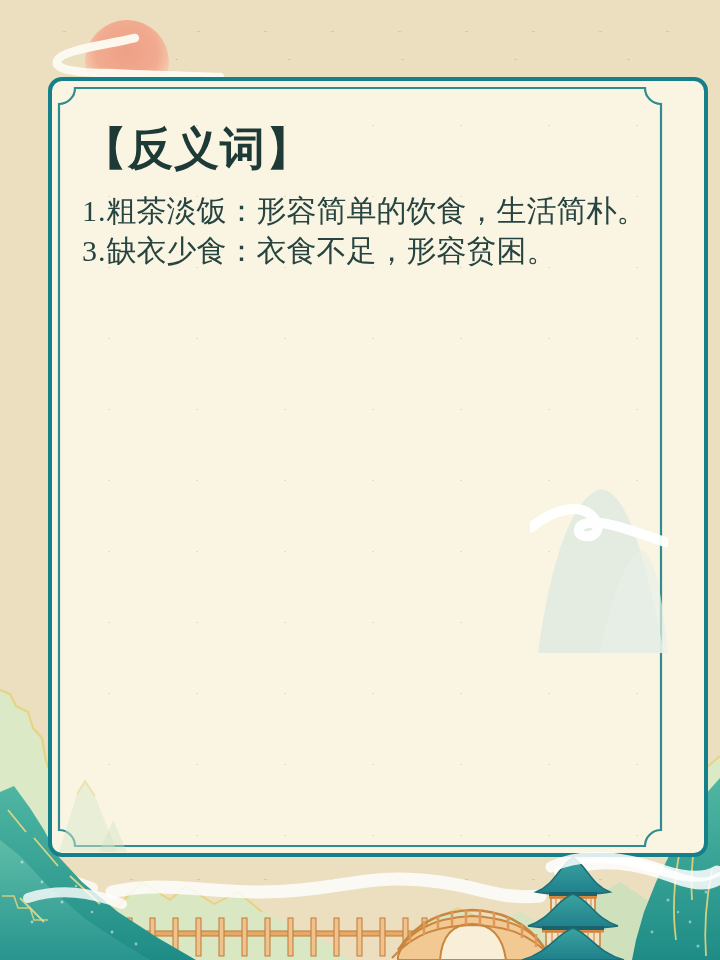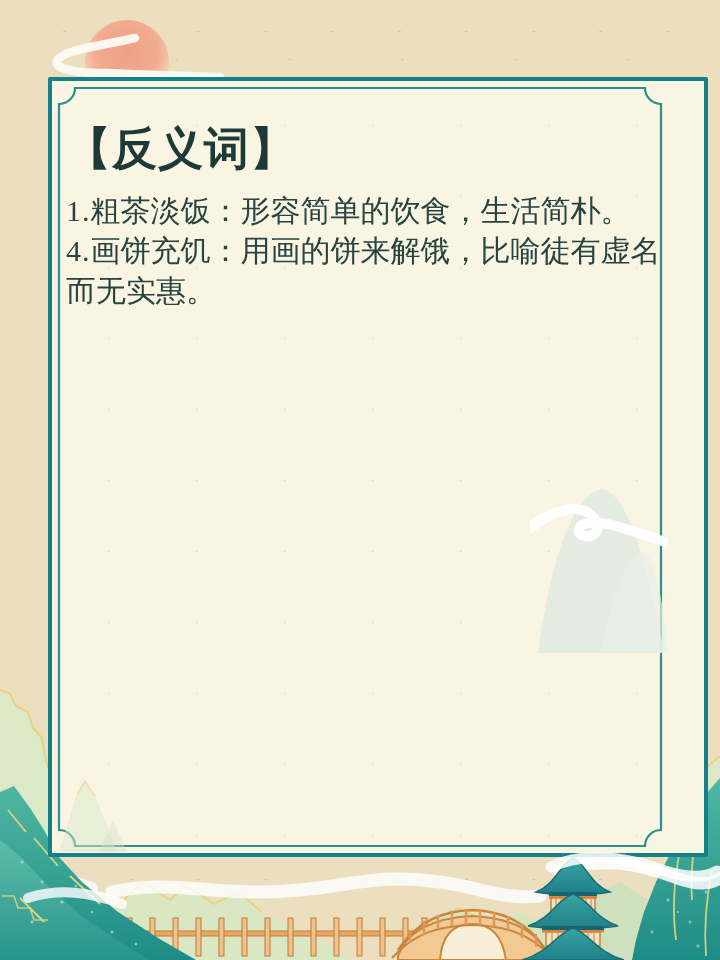--- a/index.html
+++ b/index.html
@@ -10,25 +10,26 @@
       radial-gradient(rgba(138,122,84,.35) .8px, transparent 1.1px),
       radial-gradient(rgba(201,184,143,.55) 1px, transparent 1.3px);
     background-size:113px 97px, 67px 53px;
     background-position:7px 11px, 31px 5px;
     font-family:"Liberation Serif","DejaVu Serif",serif;
   }
   .sun-svg{position:absolute;left:40px;top:0;z-index:0;}
   .landscape-svg{position:absolute;left:0;top:660px;z-index:1;}
   .card{
     position:absolute;left:48px;top:77px;width:660px;height:780px;
-    box-sizing:border-box;border:4px solid #15808a;border-radius:2px;
+    box-sizing:border-box;border:4px solid #15808a;border-radius:14px;
     background-color:#faf5e3;
     background-image:radial-gradient(rgba(150,135,95,.22) .8px, transparent 1.1px);
     background-size:88px 71px;background-position:13px 9px;
     z-index:2;
+    padding-left:16px;
   }
   .inner-border-svg{position:absolute;left:0;top:0;pointer-events:none;}
   .watermark-svg{position:absolute;left:478px;top:372px;pointer-events:none;}
   .ghost-peak-svg{position:absolute;left:3px;bottom:1px;pointer-events:none;}
   .mist-over-svg{position:absolute;left:545px;top:835px;z-index:3;pointer-events:none;}
   .content{position:relative;padding:40px 37px 0 14px;}
   .title{
     margin:0 0 14px 0;font-size:45px;line-height:1.25;font-weight:bold;
     letter-spacing:1px;color:#1d3a36;
   }
@@ -211,21 +212,21 @@
       <path d="M4,82 L22,24 L30,11 L40,26 L62,82 Z" fill="#d8e7cb" opacity="0.5"></path>
       <path d="M44,82 L58,50 L72,82 Z" fill="#cfe2c2" opacity="0.4"></path>
       <path d="M22,24 L30,11 L40,26" fill="none" stroke="#e6cf72" stroke-width="1.5" opacity="0.5"></path>
     </svg>
 
     <div class="content">
       <h1 class="title">【反义词】</h1>
 
       <div class="list">
         <div class="item"><span class="num">1.</span><span>粗茶淡饭</span><span>：</span><span>形容简单的饮食，生活简朴。</span></div>
-        <div class="item"><span class="num">4.</span><span>画饼充饥</span><span>：</span><span>用画的饼来解饿，比喻徒有虚名而无实惠。</span></div>
+        <div class="item"><span class="num">3.</span><span>缺衣少食</span><span>：</span><span>衣食不足，形容贫困。</span></div>
       </div>
     </div>
   </div>
 
   <svg class="mist-over-svg" width="175" height="60" viewBox="0 0 175 60">
     <path d="M6,32 C40,16 80,22 120,36 C146,44 162,42 172,36" fill="none" stroke="#ffffff" stroke-width="11" stroke-linecap="round" opacity="0.85"></path>
   </svg>
 
 </div>
 

